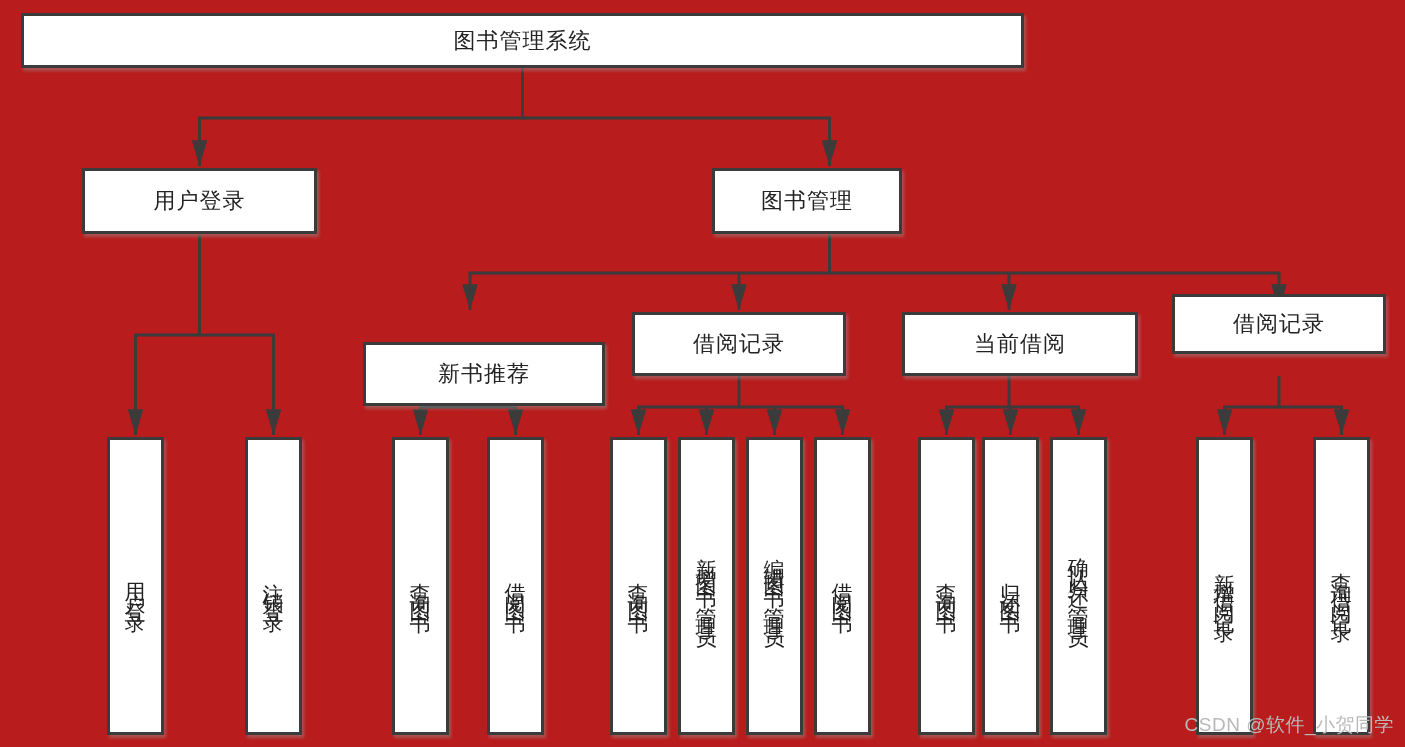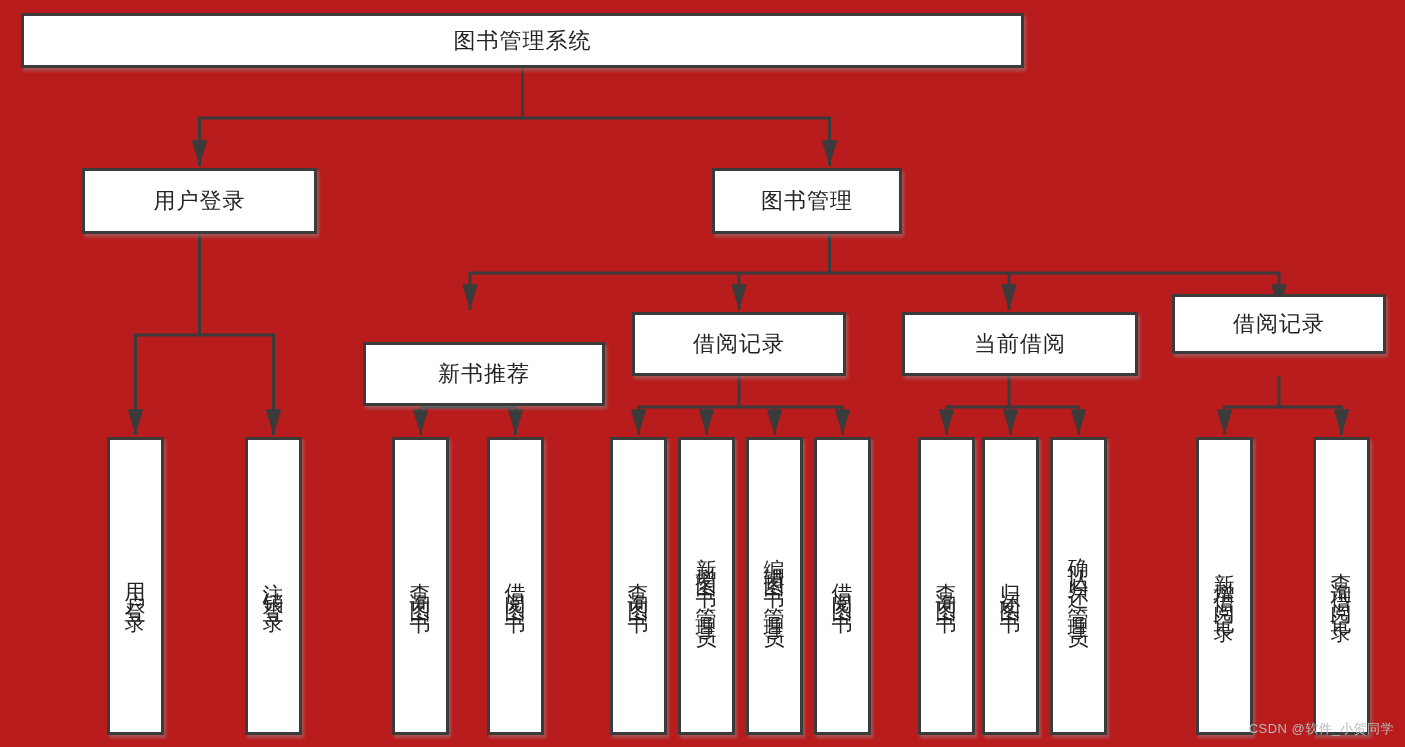--- a/index.html
+++ b/index.html
@@ -43,21 +43,21 @@
     text-orientation: mixed;
     font-size: 21px;
     letter-spacing: 10px;
     line-height: 1;
     white-space: nowrap;
   }
   .watermark {
     position: absolute;
     right: 11px;
     bottom: 9px;
-    font-size: 13px;
+    font-size: 19px;
     color: #b9b9b9;
     letter-spacing: 0.5px;
     white-space: nowrap;
   }
 </style>
 </head>
 <body>
 
 <div class="canvas">
 

